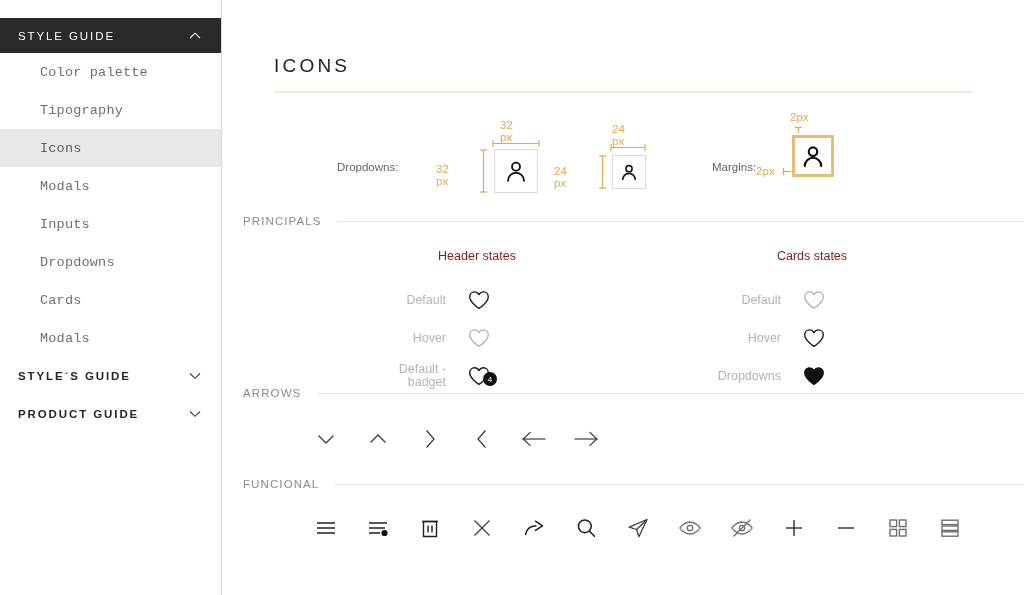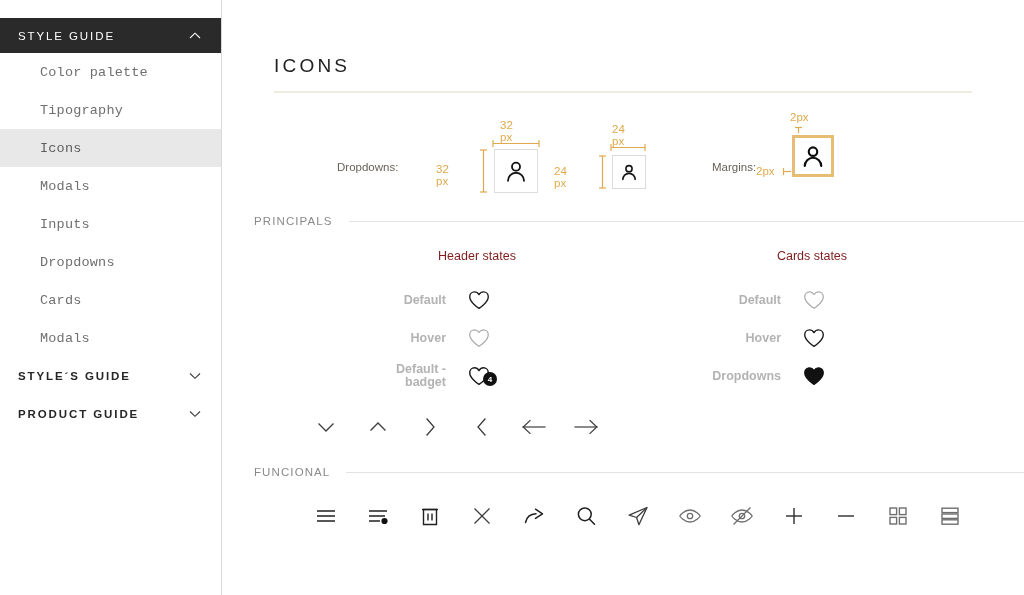--- a/index.html
+++ b/index.html
@@ -110,37 +110,37 @@
   }
   .icon-box.margin-box .inner {
     background: #fff;
     width: 100%; height: 100%;
     display:flex; align-items:center; justify-content:center;
   }
 
   
   .section-head {
     display: flex; align-items: center;
-    margin: 0 0 0 32px;
+    margin: 0 0 0 21px;
     padding-right: 0;
   }
   .section-head .txt {
     font-size: 11.5px; letter-spacing: 1.1px;
     color: #8a8a8a; white-space: nowrap;
   }
   .section-head .line {
     flex: 1; height: 1px; background: #e3e3e3; margin-left: 16px; margin-right: 0;
   }
 
   
   .principals { position: relative; height: 160px; }
   .col-title {
     font-size: 12.5px; color: #7f1d1d; text-align:center;
   }
-  .state-row { display:flex; align-items:center; height: 38px; font-weight: bold; }
+  .state-row { display:flex; align-items:center; height: 38px; }
   .state-label {
     width: 92px; text-align: right;
     font-size: 12.5px; color: #b3b3b3; line-height: 14px;
     padding-right: 18px;
   }
   .state-icon { width: 30px; display:flex; align-items:center; justify-content:center; }
 
   .states-col { position: absolute; }
 
   
@@ -377,20 +377,24 @@
           <div class="state-label">Dropdowns</div>
           <div class="state-icon">
             <svg width="22" height="20" viewBox="0 0 24 22" fill="#111111" stroke="#111111" stroke-width="1.4" stroke-linejoin="round">
               <path d="M12 20.2C12 20.2 1.8 13.9 1.8 7.4 1.8 4.2 4.2 2 7 2c2 0 3.9 1.2 5 3 1.1-1.8 3-3 5-3 2.8 0 5.2 2.2 5.2 5.4 0 6.5-10.2 12.8-10.2 12.8z"></path>
             </svg>
           </div>
         </div>
       </div>
     </div>
 
+    <div class="section-head">
+      <span class="txt">ARROWS</span>
+      <span class="line"></span>
+    </div>
 
     <div class="icon-row" style="margin-left:78px; margin-top:18px; height:44px;">
       <div class="icon-cell" style="width:52px;">
         <svg width="24" height="24" viewBox="0 0 24 24" fill="none" stroke="#3d3d3d" stroke-width="1.3" stroke-linecap="square">
           <polyline points="5,9 12,16 19,9"></polyline>
         </svg>
       </div>
       <div class="icon-cell" style="width:52px;">
         <svg width="24" height="24" viewBox="0 0 24 24" fill="none" stroke="#3d3d3d" stroke-width="1.3" stroke-linecap="square">
           <polyline points="5,15 12,8 19,15"></polyline>

